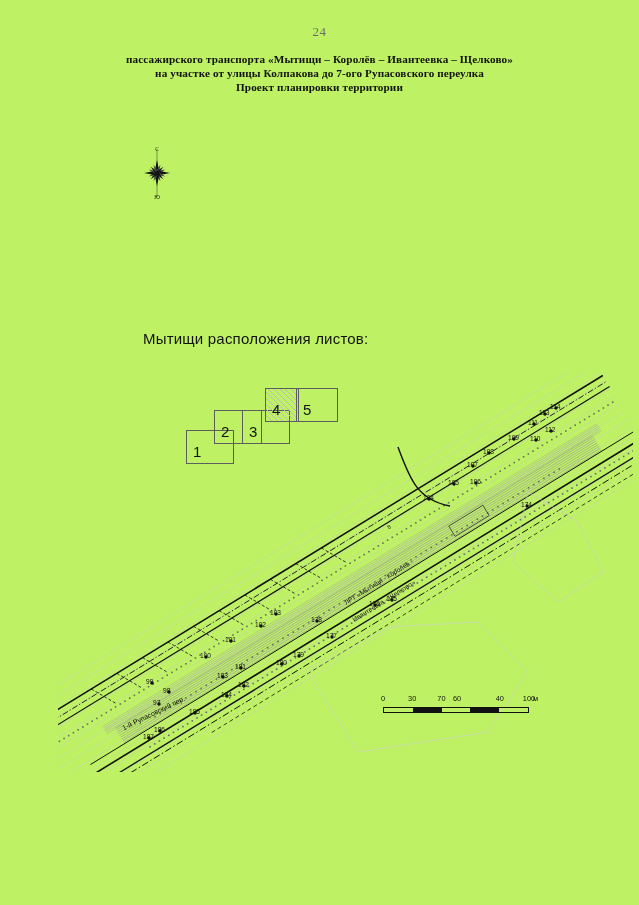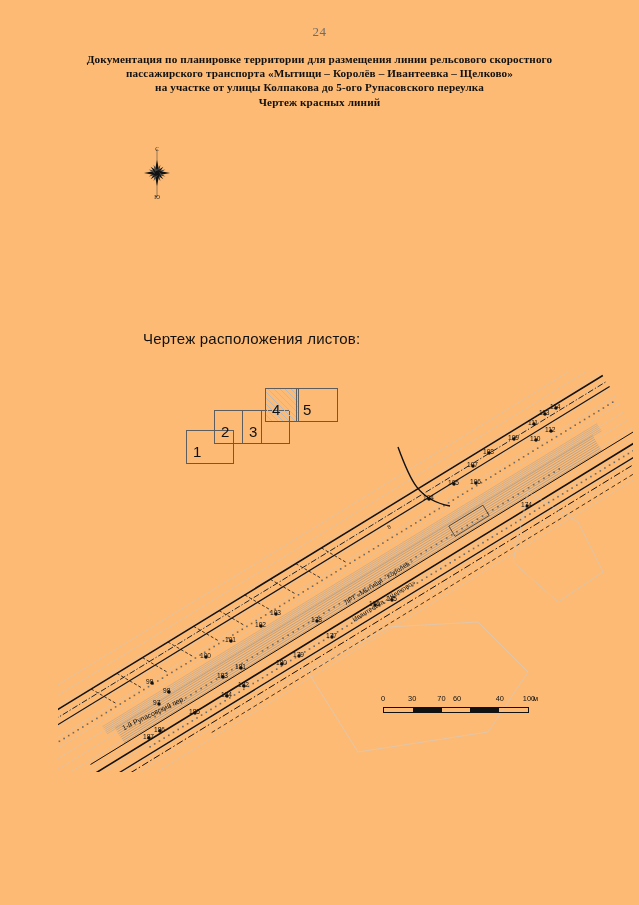--- a/index.html
+++ b/index.html
@@ -1,19 +1,19 @@
 <!DOCTYPE html>
 <html><head>
 <meta charset="utf-8">
 <style>
   html,body{margin:0;padding:0;background:#ffffff;}
   body{width:639px;height:905px;position:relative;overflow:hidden;
        font-family:"Liberation Serif", serif;color:#000;}
 
-  .page{position:absolute;inset:0;background:#fdba74;}
+  .page{position:absolute;inset:0;background:#bef264;}
 
   
   .page-number{position:absolute;top:24px;left:0;width:639px;text-align:center;
       font-family:"Liberation Serif",serif;font-size:13px;color:#6d6d6d;letter-spacing:.5px;}
 
   
   .title-block{position:absolute;top:52px;left:40px;width:559px;text-align:center;}
   .title-block .tl{font-family:"Liberation Serif",serif;font-weight:bold;
       font-size:11.2px;line-height:14.2px;color:#111;letter-spacing:.1px;
       white-space:nowrap;}
@@ -59,24 +59,23 @@
   .sb-seg.fill{background:#111;}
 </style>
 </head>
 <body>
 
 <div class="page">
 
   <div class="page-number">24</div>
 
   <div class="title-block">
-    <div class="tl">Документация по планировке территории для размещения линии рельсового скоростного</div>
     <div class="tl">пассажирского транспорта «Мытищи – Королёв – Ивантеевка – Щелково»</div>
-    <div class="tl">на участке от улицы Колпакова до 5-ого Рупасовского переулка</div>
-    <div class="tl">Чертеж красных линий</div>
+    <div class="tl">на участке от улицы Колпакова до 7-ого Рупасовского переулка</div>
+    <div class="tl">Проект планировки территории</div>
   </div>
 
   <div class="compass">
     <div class="lbl n">С</div>
     <div class="lbl s">Ю</div>
     <svg width="40" height="52" viewBox="0 0 40 52">
       <g transform="translate(20,26)">
         <line x1="0" y1="-24" x2="0" y2="24" stroke="#333" stroke-width="0.5"></line>
         <g id="cstar">
             <path d="M0,-13 L2.6,-1.5920408388915593e-16 L-2.6,-1.5920408388915593e-16 Z" fill="#111"></path>
@@ -94,21 +93,21 @@
             <path d="M-13,2.3880612583373385e-15 L-6.368163355566237e-16,-2.6 L3.1840816777831187e-16,2.6 Z" fill="#111"></path>
             <path d="M-8.31491579260158,-3.44415089128581 L0.688830178257162,-1.662983158520316 L-0.6888301782571621,1.6629831585203159 Z" fill="#444"></path>
             <path d="M-6.363961030678929,-6.363961030678926 L1.2727922061357853,-1.272792206135786 L-1.2727922061357855,1.272792206135786 Z" fill="#111"></path>
             <path d="M-3.4441508912858136,-8.314915792601578 L1.6629831585203159,-0.6888301782571629 L-1.6629831585203159,0.6888301782571626 Z" fill="#444"></path>
             <circle r="2.2" fill="#111"></circle>
           </g>
       </g>
     </svg>
   </div>
 
-  <div class="scheme-title">Чертеж расположения листов:</div>
+  <div class="scheme-title">Мытищи расположения листов:</div>
   <div class="scheme" id="scheme">
       <div class="sheet-box" style="left: 0px; top: 42px; width: 46px; height: 32px;">
         <div class="num" style="left: 6px; top: 13px;">1</div>
       </div>
       <div class="sheet-box" style="left: 28px; top: 22px; width: 46px; height: 32px;">
         <div class="num" style="left: 6px; top: 13px;">2</div>
       </div>
       <div class="sheet-box" style="left: 56px; top: 22px; width: 46px; height: 32px;">
         <div class="num" style="left: 6px; top: 13px;">3</div>
       </div>

